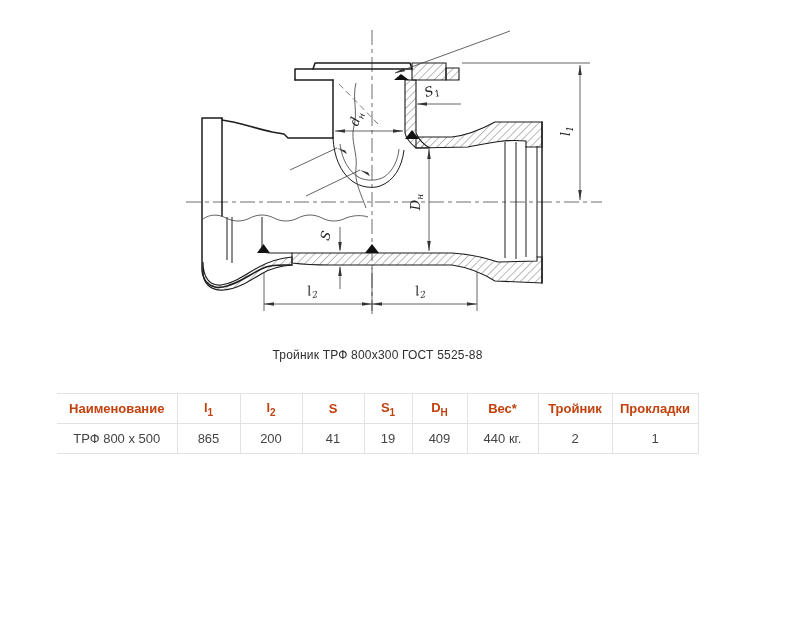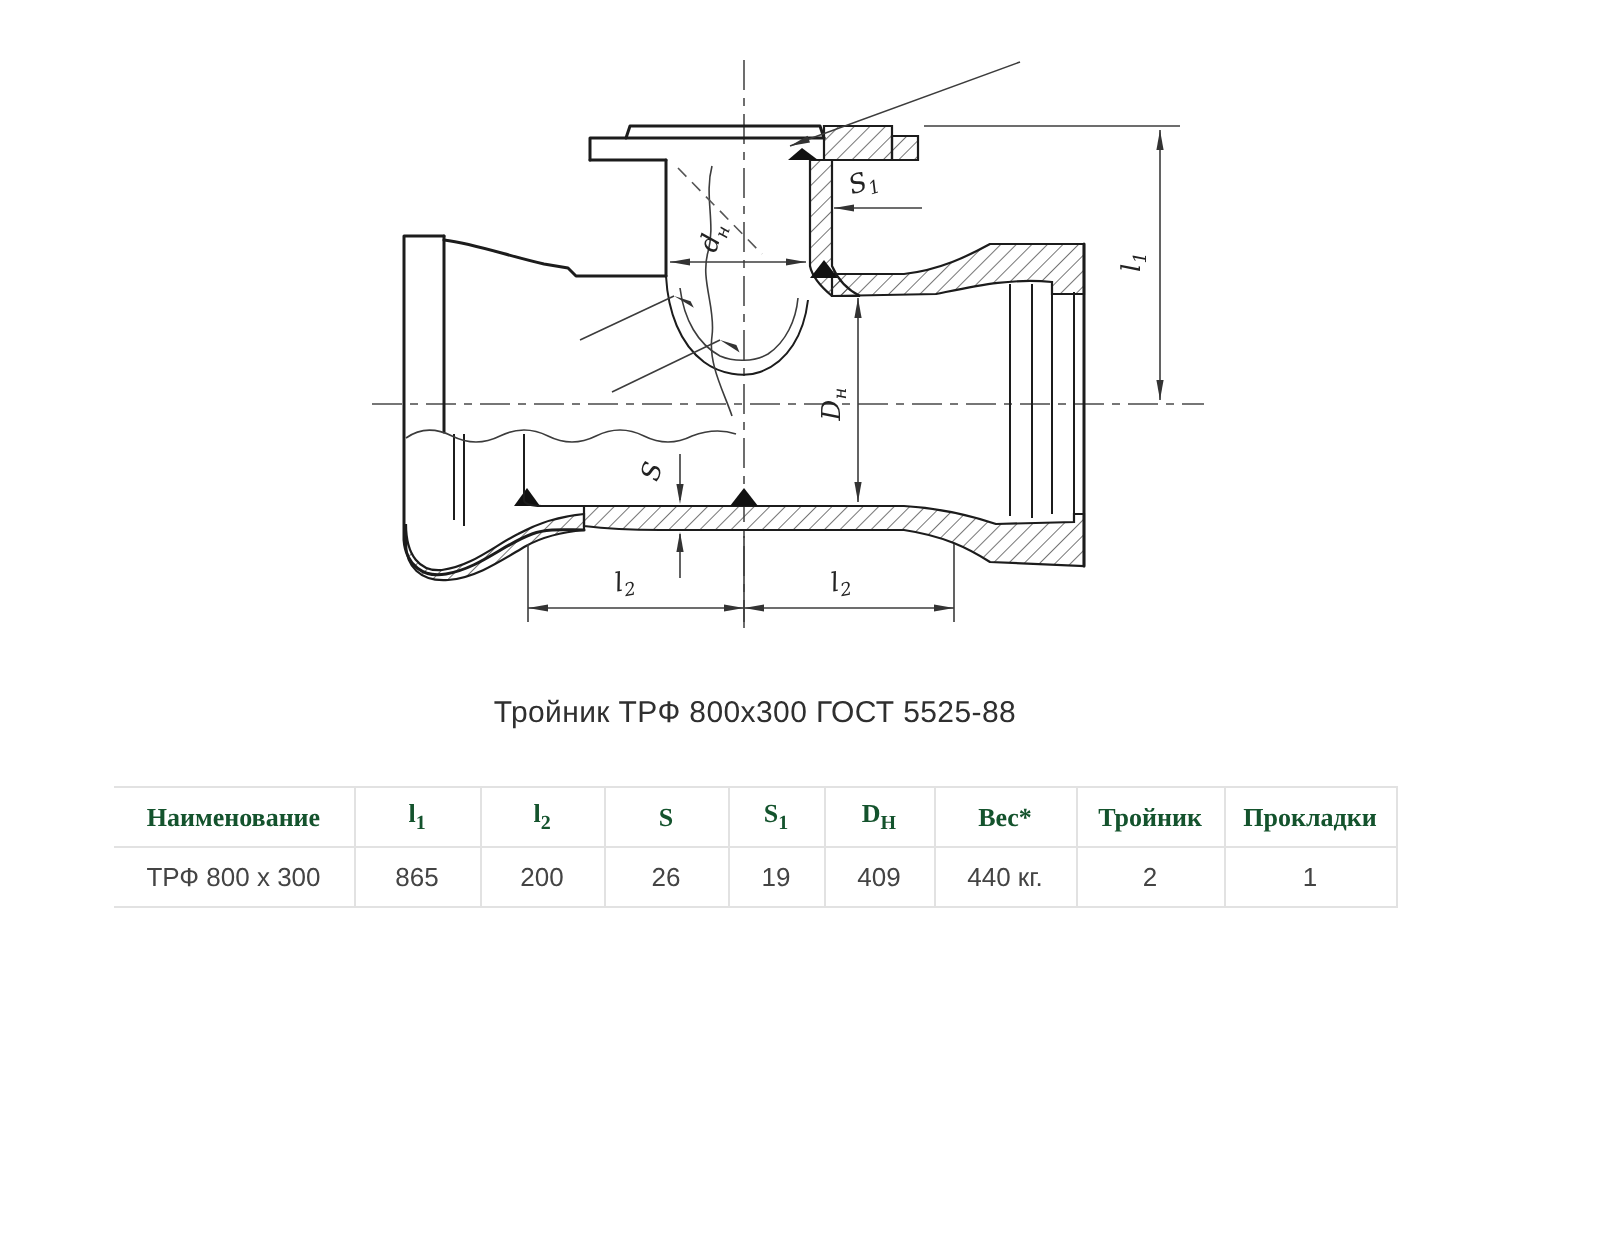--- a/index.html
+++ b/index.html
@@ -1,28 +1,28 @@
 <!DOCTYPE html>
 <html><head>
 <meta charset="utf-8">
 <style>
   html,body{margin:0;padding:0;background:#ffffff;}
   .page{position:relative;width:800px;height:623px;background:#fff;overflow:hidden;
         font-family:"Liberation Sans",sans-serif;}
   .drawing{position:absolute;left:0;top:0;}
   .caption{position:absolute;left:57px;top:348px;width:641px;text-align:center;
-           font-size:15px;color:#2f2f2f;letter-spacing:.2px;}
+           font-size:12px;color:#2f2f2f;letter-spacing:.2px;}
   table.dims{position:absolute;left:57px;top:393px;width:641px;border-collapse:collapse;
              table-layout:fixed;font-size:13px;color:#444;}
   table.dims th,table.dims td{border-top:1px solid #e2e2e2;border-bottom:1px solid #e2e2e2;
              border-left:1px solid #e2e2e2;border-right:1px solid #e2e2e2;
              height:29px;text-align:center;vertical-align:middle;padding:0 4px;}
   table.dims tr>*:first-child{border-left:none;}
   table.dims tr>*:last-child{border-right:1px solid #e2e2e2;}
-  table.dims th{font-weight:bold;color:#14532d;font-family:Liberation Serif, serif;}
+  table.dims th{font-weight:bold;color:#c2410c;}
   table.dims sub{font-size:10px;}
   
   .thick{stroke:#1c1c1c;stroke-width:1.5;fill:none;stroke-linecap:round;stroke-linejoin:round;}
   .med{stroke:#1c1c1c;stroke-width:1;fill:none;}
   .thin{stroke:#3c3c3c;stroke-width:.8;fill:none;}
   .cl{stroke:#4a4a4a;stroke-width:.8;fill:none;stroke-dasharray:15 4 4 4;}
   .hatched{fill:url(#hatch);stroke:#1c1c1c;stroke-width:1.1;}
   .weld{fill:#111;stroke:none;}
   .arr{fill:#333;stroke:none;}
   .dashl{stroke:#555;stroke-width:.8;fill:none;stroke-dasharray:6 4;}
@@ -166,24 +166,24 @@
           <th>S</th>
           <th>S<sub>1</sub></th>
           <th>D<sub>H</sub></th>
           <th>Вес*</th>
           <th>Тройник</th>
           <th>Прокладки</th>
         </tr>
       </thead>
     <tbody>
         <tr>
-          <td>ТРФ 800 x 300</td>
+          <td>ТРФ 800 x 500</td>
           <td>865</td>
           <td>200</td>
-          <td>26</td>
+          <td>41</td>
           <td>19</td>
           <td>409</td>
           <td>440 кг.</td>
           <td>2</td>
           <td>1</td>
         </tr>
       </tbody>
   </table>
 
 </div>

